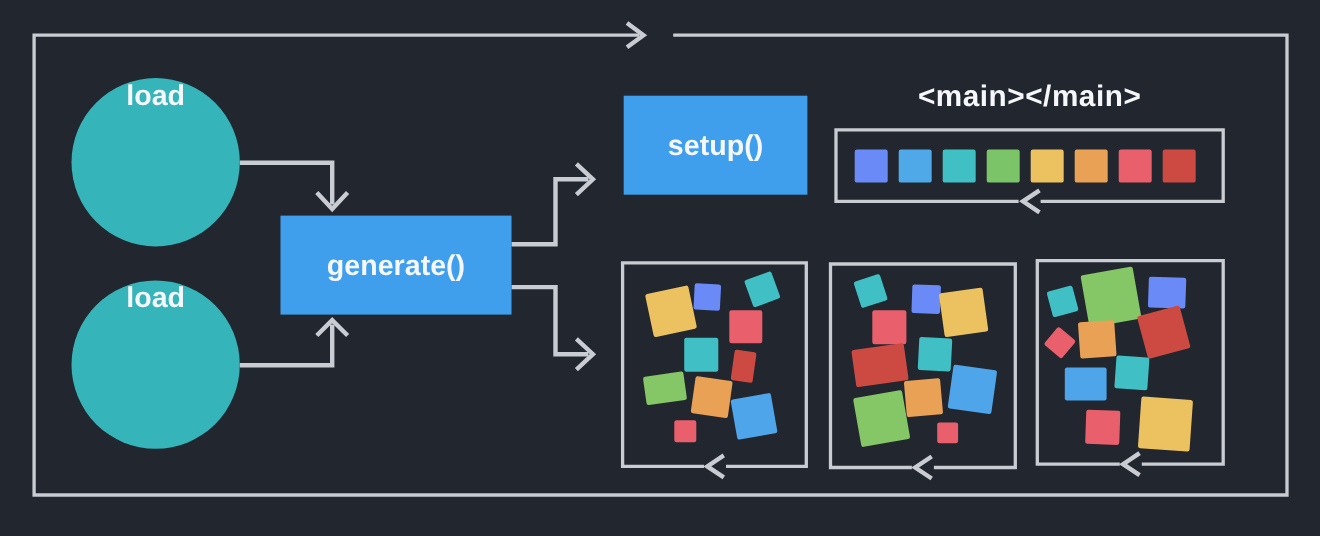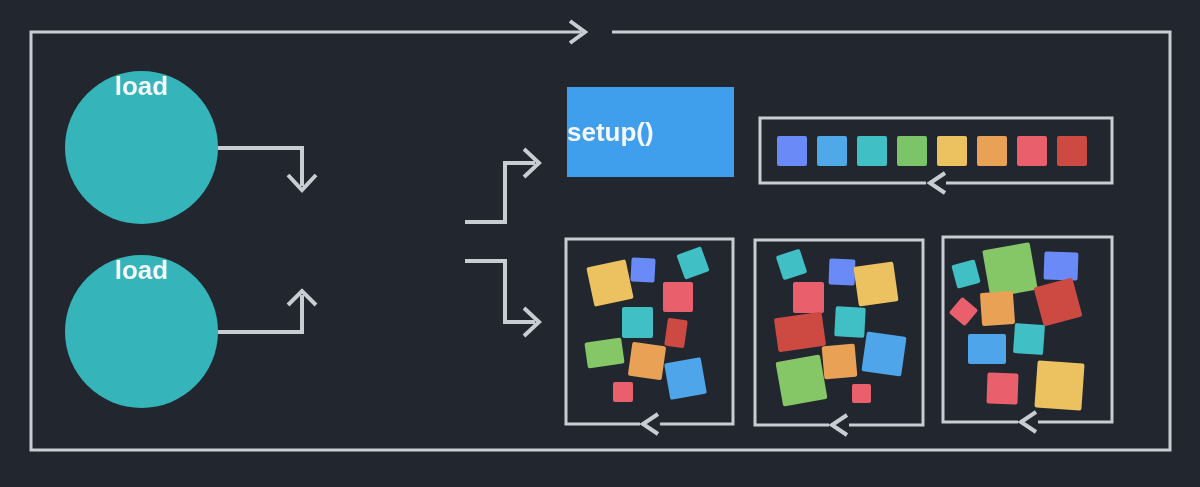--- a/index.html
+++ b/index.html
@@ -29,21 +29,21 @@
     border-radius: 50%;
     background: var(--node-teal, #35b4ba);
     color: var(--text, #f5f7fa);
     display: flex; align-items: flex-start; justify-content: center;
     font-weight: 700; font-size: 26px;
   }
   .node-rect {
     position: absolute;
     background: var(--node-blue, #3f9fed);
     color: var(--text, #f5f7fa);
-    display: flex; align-items: center; justify-content: flex-start;
+    display: flex; align-items: center; justify-content: center;
     font-weight: 700; font-size: 26px;
   }
   #node-load    { left: 65px;  top: 71px;  }
   #node-click   { left: 65px;  top: 255px; }
   #node-generate{ left: 255px; top: 196px; width: 210px; height: 90px; }
   #node-setup   { left: 567px; top: 87px;  width: 167px; height: 90px; }
   .main-label {
     position: absolute;
     left: 760px; top: 72px; width: 352px;
     text-align: center;
@@ -105,25 +105,29 @@
   </svg>
 
   <div id="node-load" class="node-circle">
     <span>load</span>
   </div>
 
   <div id="node-click" class="node-circle">
     <span>load</span>
   </div>
 
+  <div id="node-generate" class="node-rect">
+    <span>generate()</span>
+  </div>
 
   <div id="node-setup" class="node-rect">
     <span>setup()</span>
   </div>
 
+  <div class="main-label">&lt;main&gt;&lt;/main&gt;</div>
 
   <div class="strip-squares">
       <div class="sq" style="background: rgb(106, 139, 247);"></div>
       <div class="sq" style="background: rgb(79, 169, 233);"></div>
       <div class="sq" style="background: rgb(64, 191, 196);"></div>
       <div class="sq" style="background: rgb(123, 196, 104);"></div>
       <div class="sq" style="background: rgb(236, 194, 97);"></div>
       <div class="sq" style="background: rgb(233, 161, 86);"></div>
       <div class="sq" style="background: rgb(233, 96, 108);"></div>
       <div class="sq" style="background: rgb(205, 74, 66);"></div>

